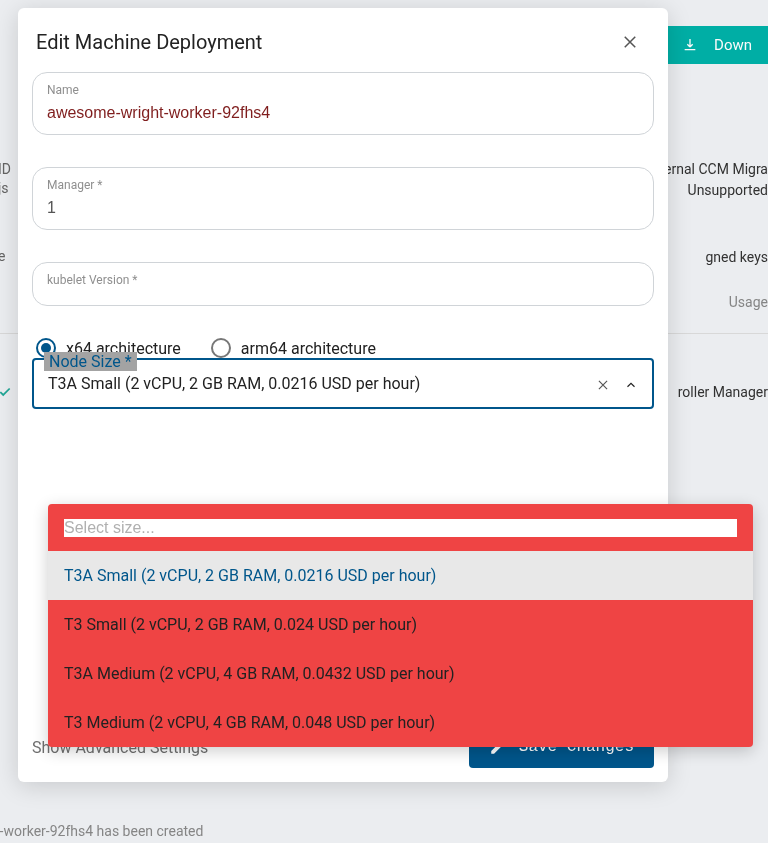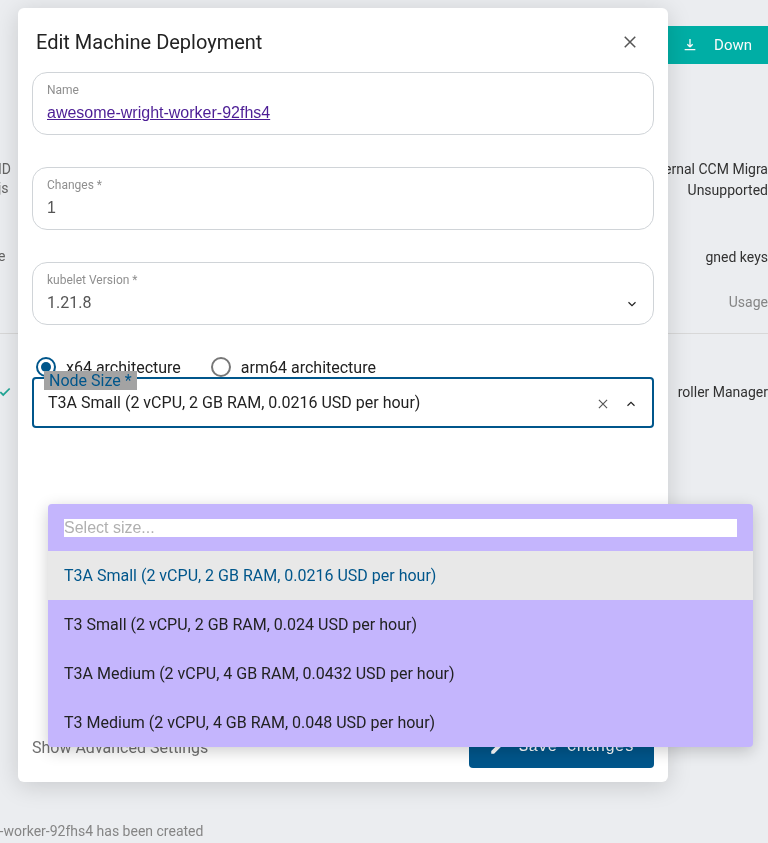--- a/index.html
+++ b/index.html
@@ -101,22 +101,21 @@
     }
     .form-field-value {
       font-size: 16px;
       color: #555;
       border: none;
       outline: none;
       width: 100%;
       background: transparent;
     }
     .form-field-value.disabled {
-      color: #4c1d95;
-      text-decoration: underline;
+      color: #7f1d1d;
     }
     .form-field-select {
       display: flex;
       align-items: center;
       justify-content: space-between;
     }
     .chevron-icon {
       width: 14px;
       height: 14px;
     }
@@ -190,21 +189,21 @@
       cursor: pointer;
       width: 14px;
       height: 14px;
     }
     .clear-x svg { width: 14px; height: 14px; stroke: #555; fill: none; stroke-width: 2; }
     .dropdown-panel {
       position: absolute;
       top: 504px;
       left: 48px;
       width: 705px;
-      background: #c4b5fd;
+      background: #ef4444;
       box-shadow: 0 4px 16px rgba(0,0,0,0.2);
       border-radius: 4px;
       z-index: 100;
     }
     .dropdown-search {
       padding: 14px 16px;
     }
     .dropdown-search input {
       border: none;
       outline: none;
@@ -295,34 +294,26 @@
   </div>
 
   <div class="modal-body">
 
     <div class="form-field">
       <label class="form-field-label">Name</label>
       <input class="form-field-value disabled" disabled="" value="awesome-wright-worker-92fhs4" style="">
     </div>
 
     <div class="form-field">
-      <label class="form-field-label">Changes *</label>
+      <label class="form-field-label">Manager *</label>
       <input class="form-field-value" value="1" style="">
     </div>
 
     <div class="form-field">
       <label class="form-field-label">kubelet Version *</label>
-      <div class="form-field-select">
-        <span class="form-field-value">1.21.8</span>
-        <span class="chevron-icon">
-          <svg viewBox="0 0 24 24">
-              <path d="M6 9l6 6 6-6"></path>
-            </svg>
-        </span>
-      </div>
     </div>
 
     <div class="radio-group">
       <div class="radio-option">
         <div class="radio-circle selected"></div>
         <span class="radio-label">x64 architecture</span>
       </div>
       <div class="radio-option">
         <div class="radio-circle"></div>
         <span class="radio-label">arm64 architecture</span>

